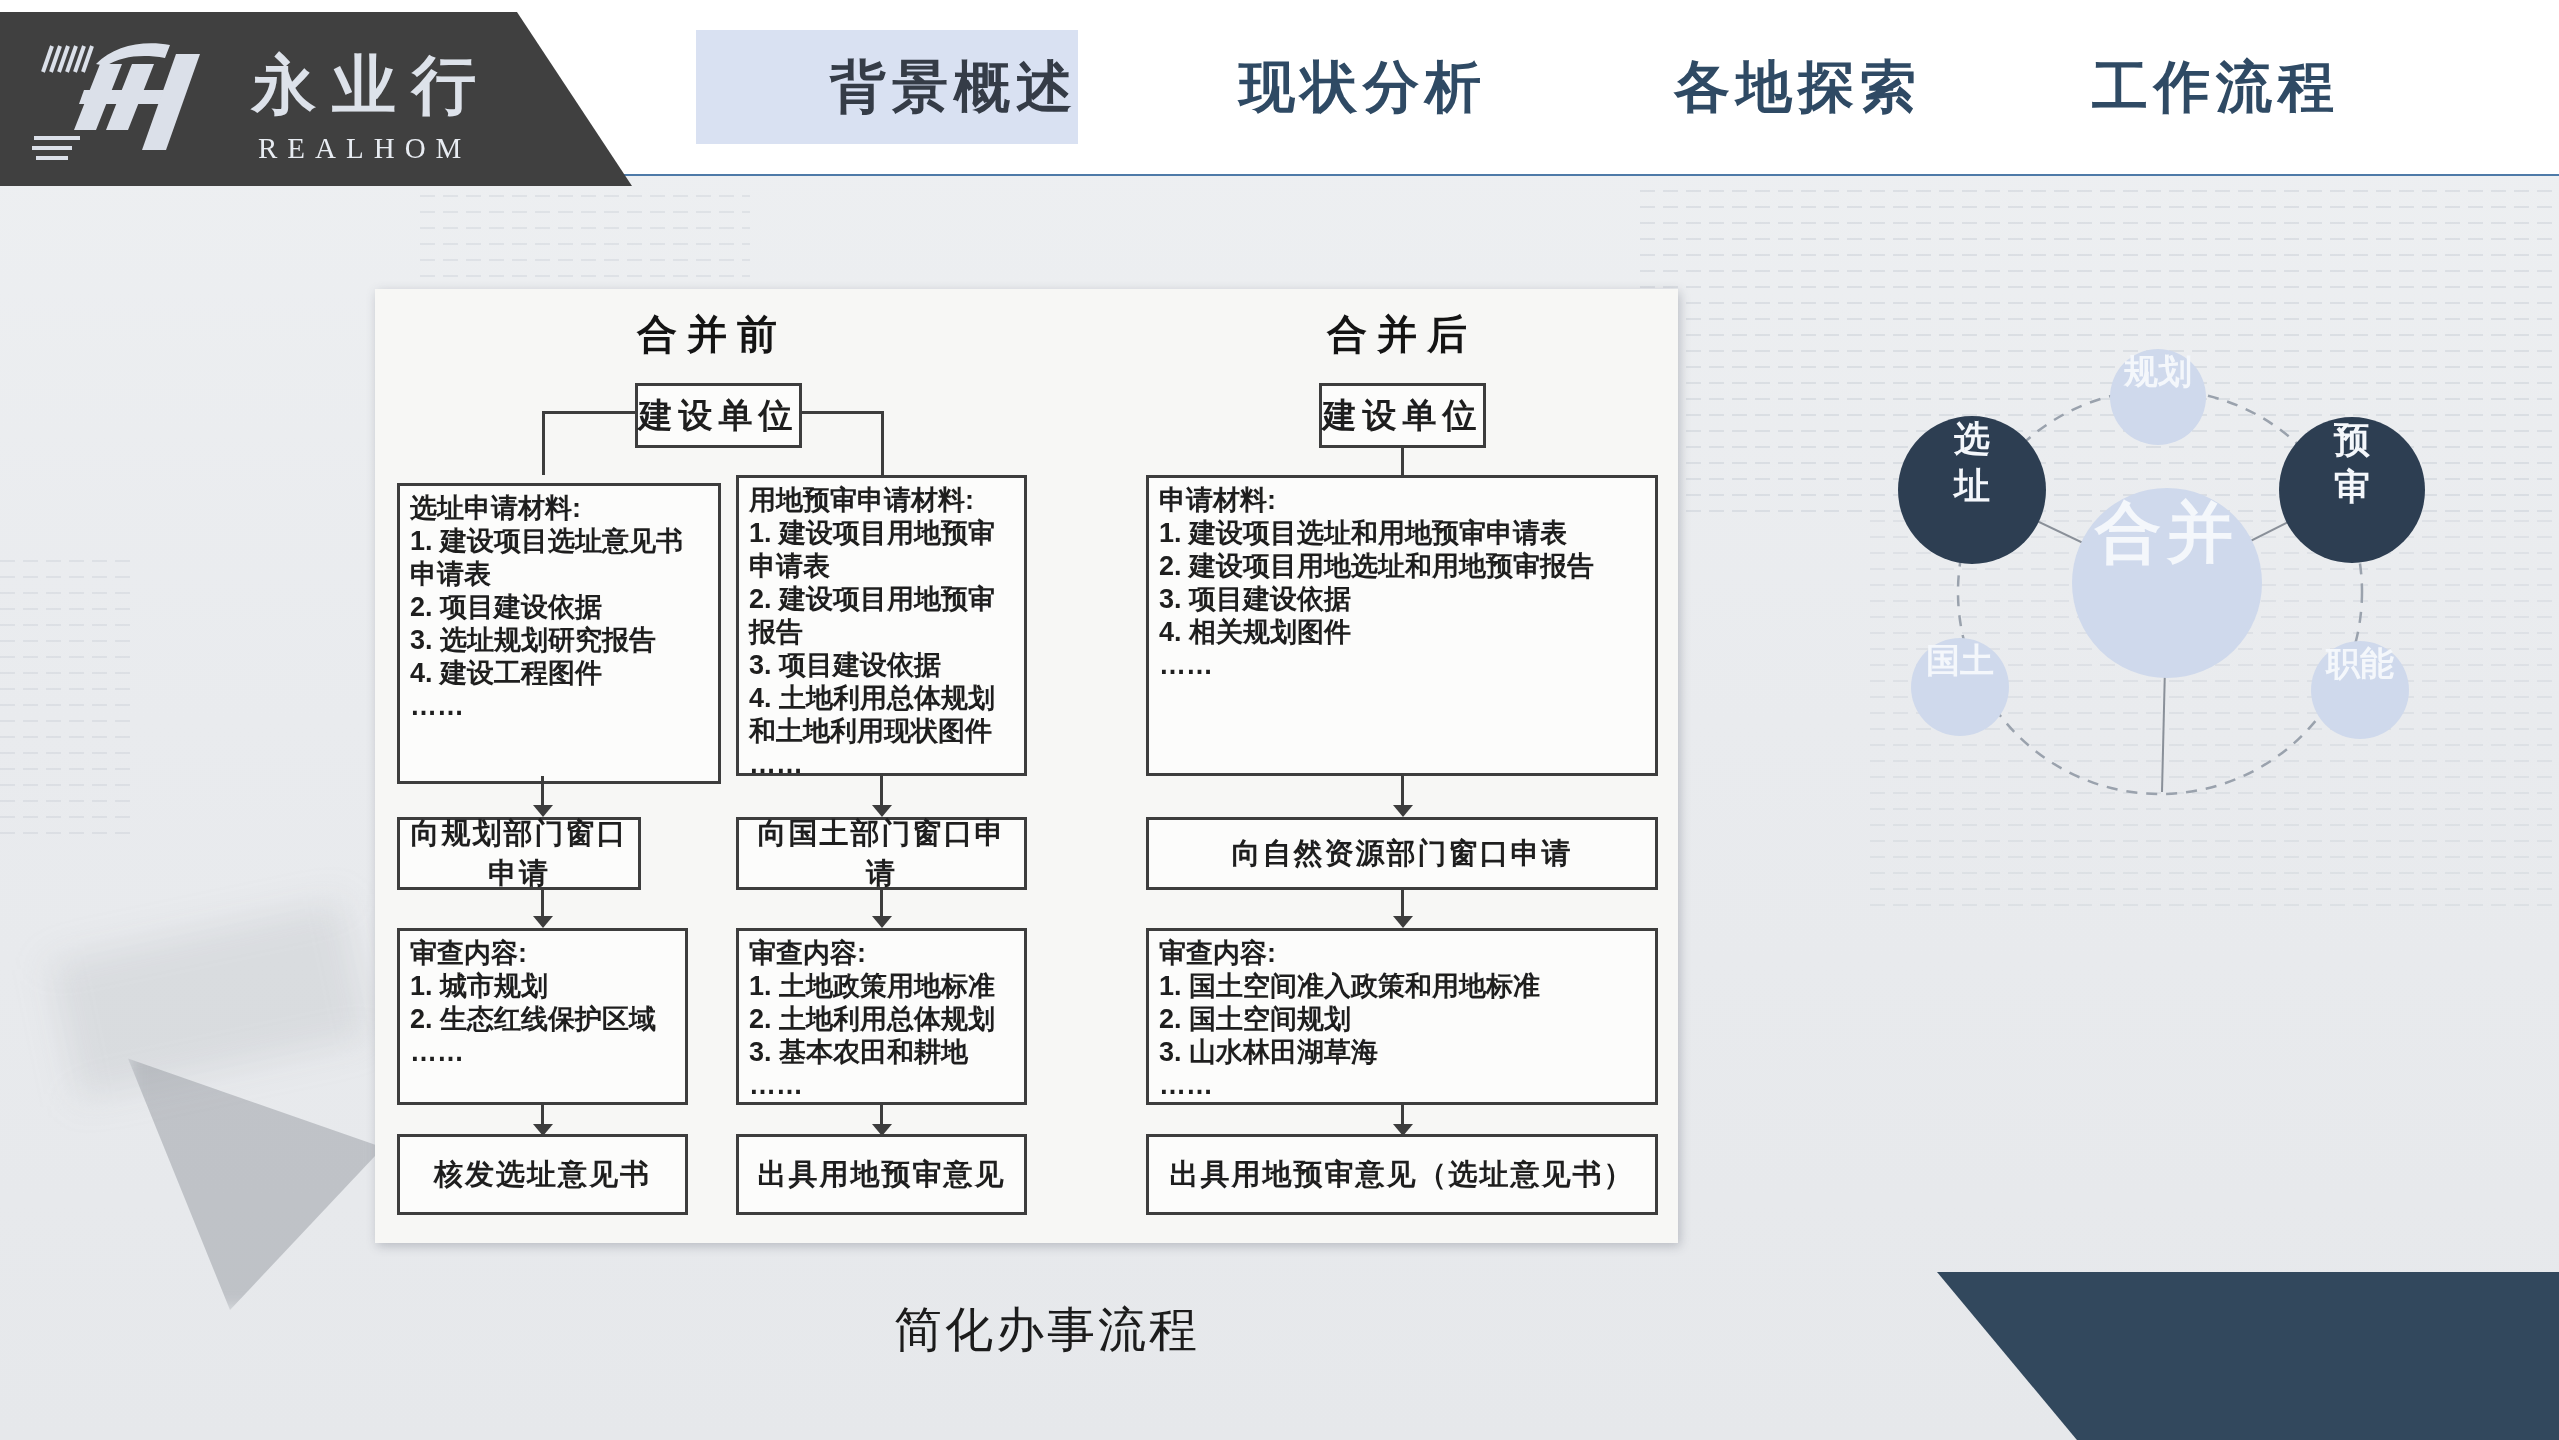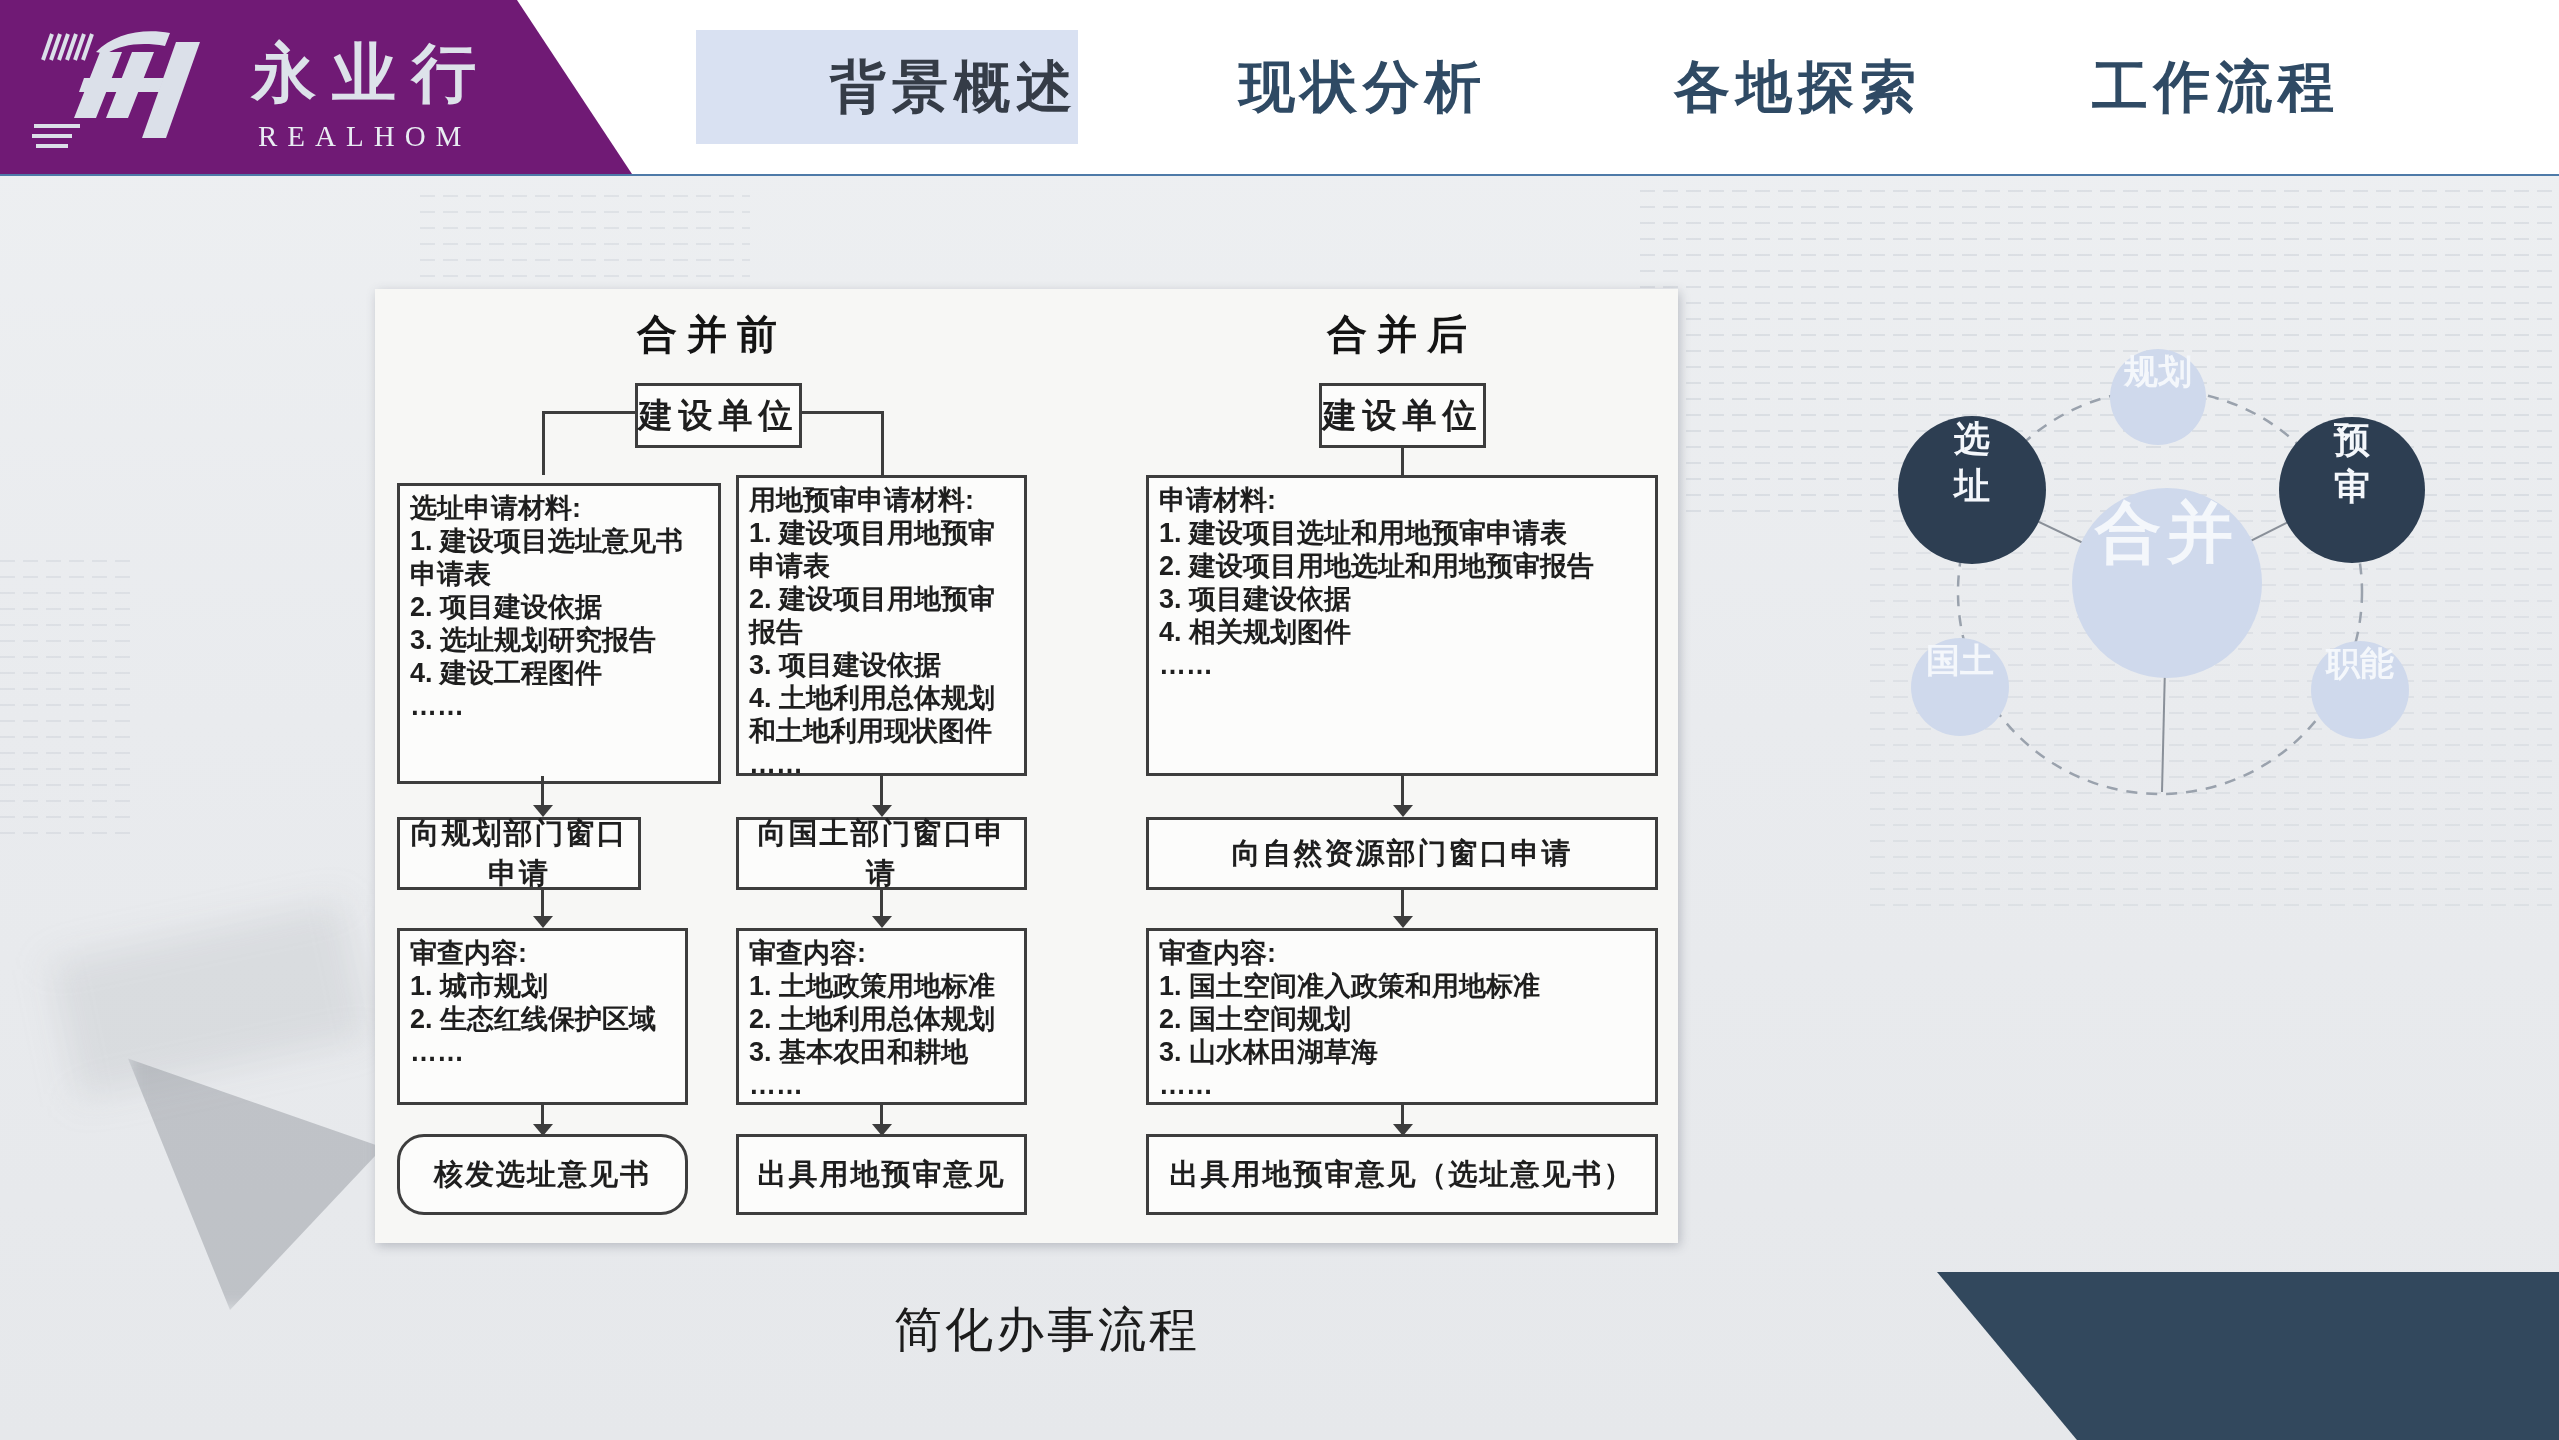--- a/index.html
+++ b/index.html
@@ -16,21 +16,21 @@
   .tex-b{left:1870px;top:520px;width:690px;height:400px;opacity:.35;}
   .tex-c{left:420px;top:195px;width:330px;height:190px;opacity:.4;}
   .tex-d{left:0;top:560px;width:130px;height:280px;opacity:.4;}
   .shadow-tri{position:absolute;left:128px;top:1048px;width:255px;height:262px;
     background:rgba(126,131,139,.38);clip-path:polygon(0 4%,100% 38%,40% 100%);filter:blur(9px);}
   .shadow-soft{position:absolute;left:60px;top:930px;width:300px;height:140px;
     background:rgba(150,155,163,.18);transform:rotate(-12deg);filter:blur(18px);}
   
   .top{position:absolute;left:0;top:0;width:2559px;height:174px;background:#ffffff;
     border-bottom:2px solid #4e7aa8;}
-  .logo-wrap{position:absolute;left:0;top:0;width:632px;height:174px;background:#701a75;
+  .logo-wrap{position:absolute;left:0;top:12px;width:632px;height:174px;background:#404040;
     clip-path:polygon(0 0,81.8% 0,100% 100%,0 100%);}
   .brand-cn{position:absolute;left:252px;top:30px;font-size:64px;font-weight:bold;
     letter-spacing:16px;color:#dde2ea;font-family:"Liberation Serif","DejaVu Serif",serif;}
   .brand-en{position:absolute;left:258px;top:120px;font-size:29px;letter-spacing:10px;
     color:#e8ecf2;font-family:"Liberation Serif","DejaVu Serif",serif;}
   .logo-mark{position:absolute;left:30px;top:26px;}
   .nav-item{position:absolute;top:30px;height:114px;line-height:114px;text-align:right;
     width:320px;font-size:56px;font-weight:bold;letter-spacing:6px;color:#2f4a64;cursor:pointer;padding-left:38px;}
   .nav-item.active{left:696px;width:344px;background:#d9e1f2;color:#353c47;}
   
@@ -185,21 +185,21 @@
       <div class="fbox-items">1. 国土空间准入政策和用地标准
 2. 国土空间规划
 3. 山水林田湖草海
 ……</div>
     </div>
 
     <div class="arr" style="left:166px;top:816px;height:20px;"></div>
     <div class="arr" style="left:505px;top:816px;height:20px;"></div>
     <div class="arr" style="left:1026px;top:816px;height:20px;"></div>
 
-    <div class="fbox centered reslab" style="left:22px;top:845px;width:291px;height:81px;border-radius:27px;">核发选址意见书</div>
+    <div class="fbox centered reslab" style="left:22px;top:845px;width:291px;height:81px;">核发选址意见书</div>
     <div class="fbox centered reslab" style="left:361px;top:845px;width:291px;height:81px;">出具用地预审意见</div>
     <div class="fbox centered reslab" style="left:771px;top:845px;width:512px;height:81px;">出具用地预审意见（选址意见书）</div>
   </div>
 
   <div class="caption">简化办事流程</div>
 
   <div class="diagram">
     <svg width="580" height="560" viewBox="0 0 580 560" style="position:absolute;left:0;top:0;">
       <circle cx="290" cy="262" r="202" fill="none" stroke="#9aa2ad" stroke-width="2.5" stroke-dasharray="11 9"></circle>
       <line x1="297" y1="253" x2="102" y2="160" stroke="#8a9099" stroke-width="2"></line>

